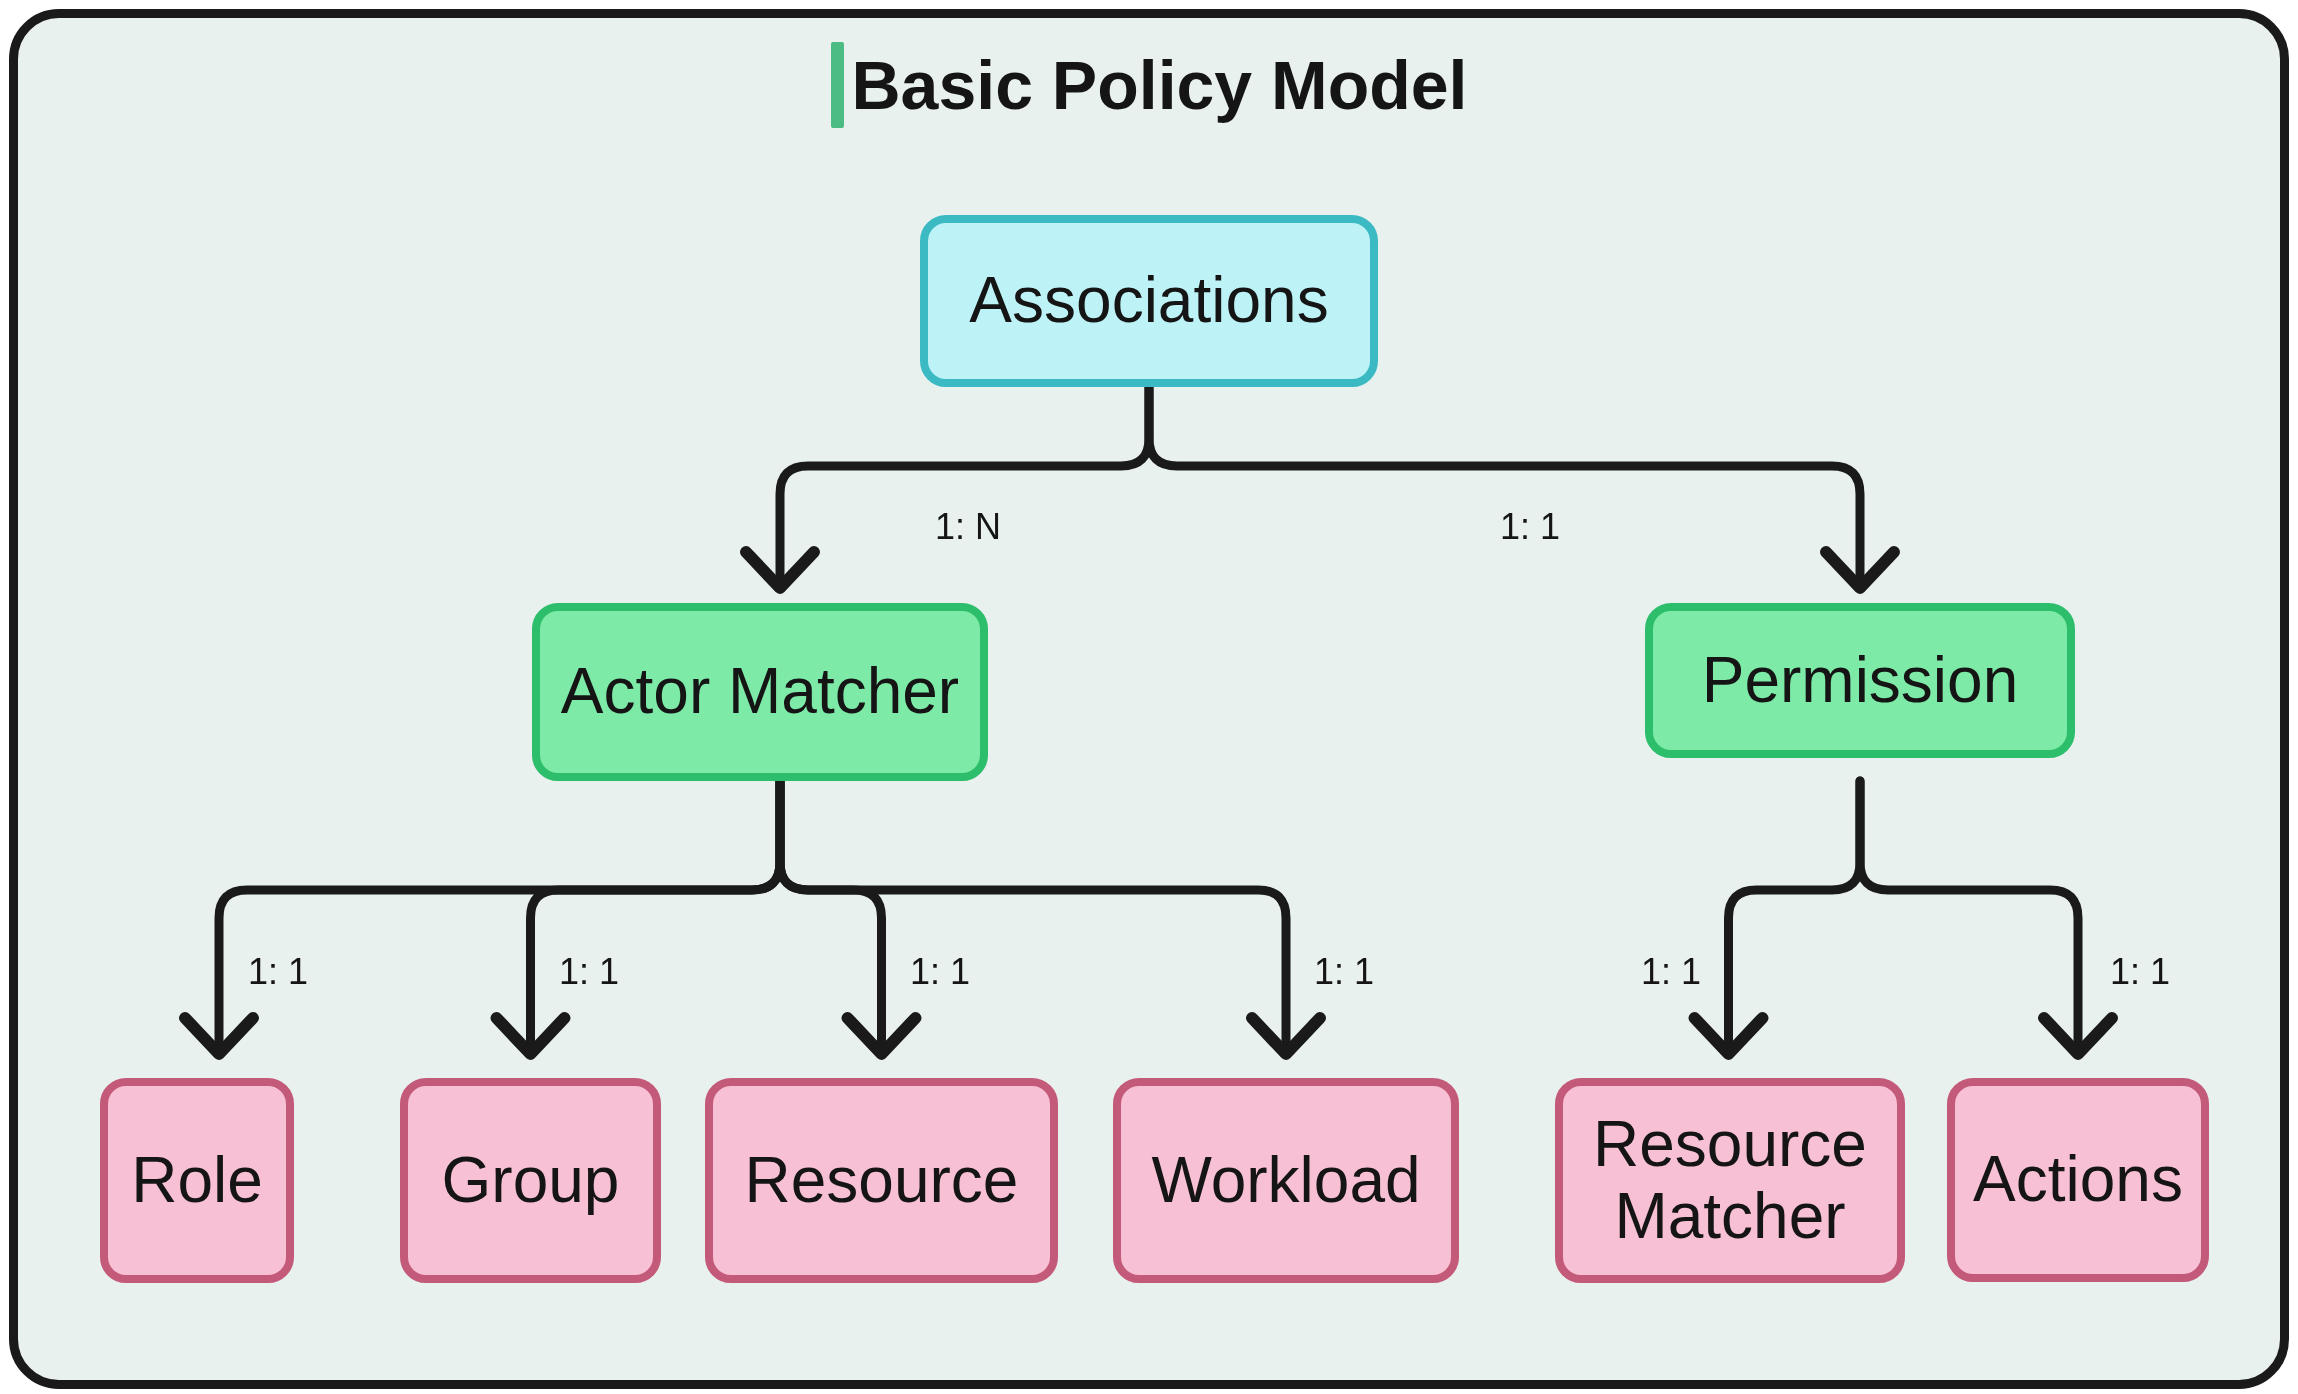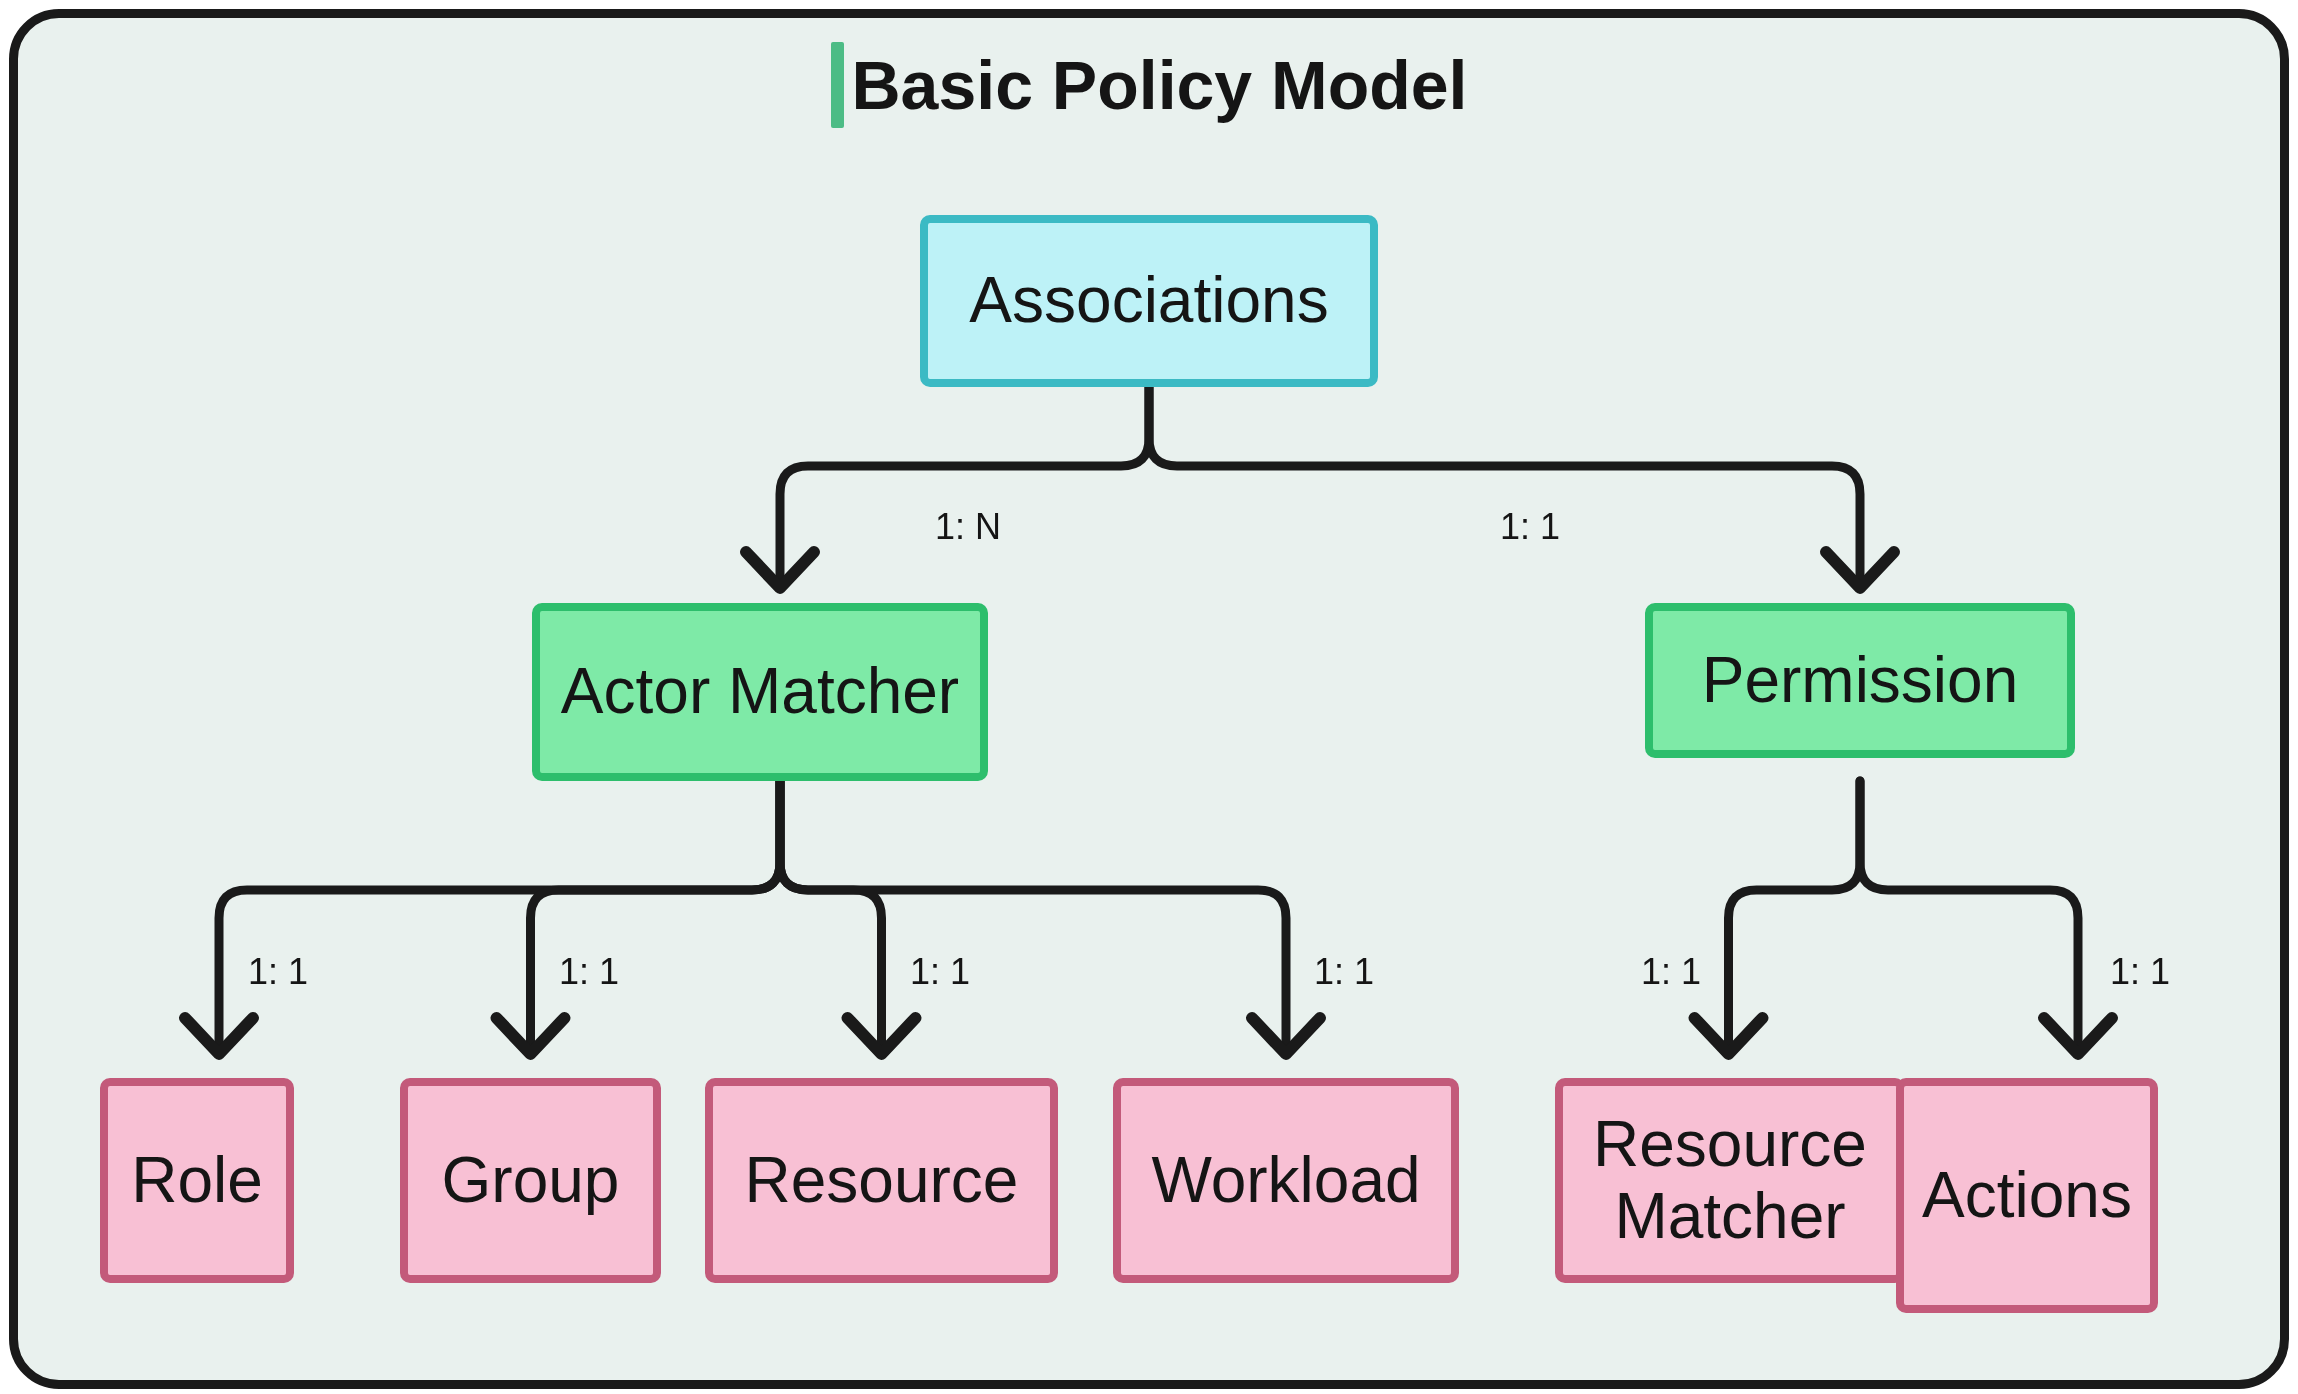--- a/index.html
+++ b/index.html
@@ -23,21 +23,21 @@
   #title-row{position:absolute;left:0;top:42px;width:100%;display:flex;
     justify-content:center;align-items:center;gap:8px;}
   #title-accent{width:13px;height:86px;background:var(--accent-green);border-radius:2px;}
   #title-text{font-size:68px;font-weight:700;color:var(--text-color);letter-spacing:0px;}
   #edges{position:absolute;left:0;top:0;width:2298px;height:1394px;}
   .edge-line{fill:none;stroke:var(--line-color);stroke-width:9px;
     stroke-linecap:round;stroke-linejoin:round;}
   .edge-arrow{fill:none;stroke:var(--line-color);stroke-width:12px;
     stroke-linecap:round;stroke-linejoin:round;}
   .node{position:absolute;display:flex;align-items:center;justify-content:center;
-    text-align:center;font-size:64px;color:var(--text-color);border-radius:10px;
+    text-align:center;font-size:64px;color:var(--text-color);border-radius:26px;
     border:8px solid;line-height:1.12;padding:0 12px;}
   .node.cyan{background:var(--cyan-fill);border-color:var(--cyan-border);}
   .node.green{background:var(--green-fill);border-color:var(--green-border);}
   .node.pink{background:var(--pink-fill);border-color:var(--pink-border);}
   .edge-label{position:absolute;transform:translate(-50%,-50%);font-size:36px;
     font-weight:500;color:var(--text-color);white-space:nowrap;}
 </style>
 </head>
 <body>
 
@@ -83,14 +83,14 @@
   <div class="edge-label" style="left:2140px;top:972px">1: 1</div>
 
   <div class="node cyan" style="left:920px;top:215px;width:458px;height:172px">Associations</div>
   <div class="node green" style="left:532px;top:603px;width:456px;height:178px">Actor Matcher</div>
   <div class="node green" style="left:1645px;top:603px;width:430px;height:155px">Permission</div>
   <div class="node pink" style="left:100px;top:1078px;width:194px;height:205px">Role</div>
   <div class="node pink" style="left:400px;top:1078px;width:261px;height:205px">Group</div>
   <div class="node pink" style="left:705px;top:1078px;width:353px;height:205px">Resource</div>
   <div class="node pink" style="left:1113px;top:1078px;width:346px;height:205px">Workload</div>
   <div class="node pink" style="left:1555px;top:1078px;width:350px;height:205px">Resource Matcher</div>
-  <div class="node pink" style="left:1896px;top:1078px;width:262px;height:235px">Actions</div>
+  <div class="node pink" style="left:1947px;top:1078px;width:262px;height:204px">Actions</div>
 </div>
 
 </body></html>

